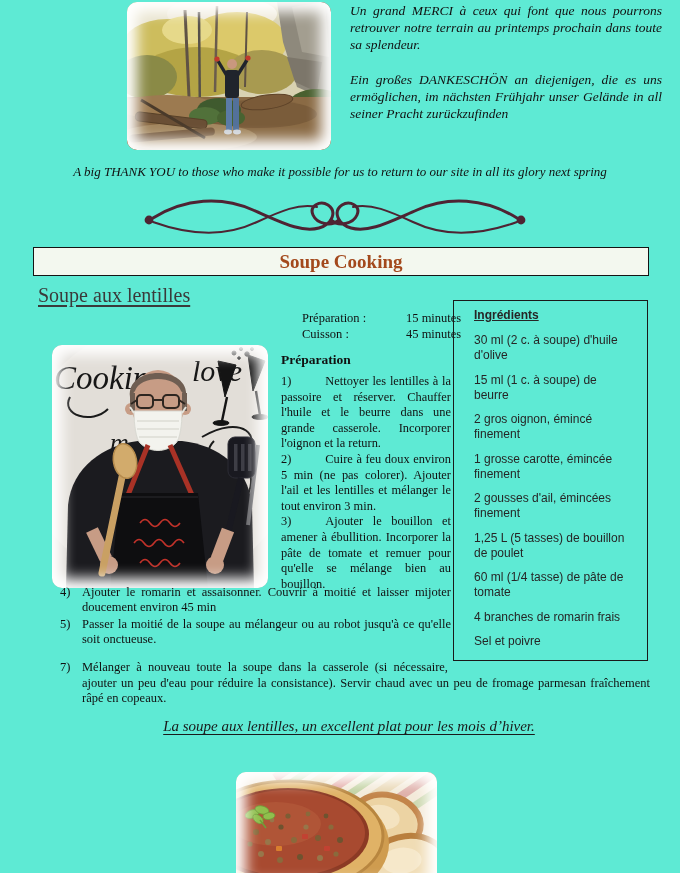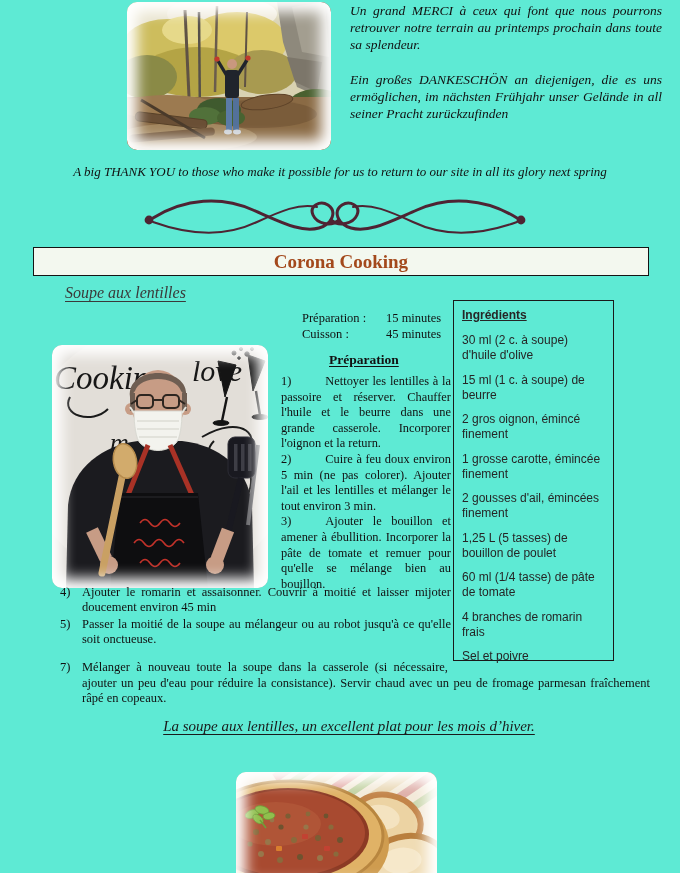--- a/index.html
+++ b/index.html
@@ -15,49 +15,49 @@
 
   
   .flourish{left:140px;top:190px;}
 
   
   .banner{left:33px;top:247px;width:614px;height:27px;background:#f3f8ef;
           border:1.5px solid #141414;display:flex;align-items:center;justify-content:center;}
   .banner .t{font-weight:bold;font-size:19px;color:#a3491c;}
 
   
-  .rtitle{left:38px;top:284px;font-style:italic;font-size:16px;color:#3a3a3a;
-          text-decoration:underline;text-underline-offset:3px;margin-left:27px;}
+  .rtitle{left:38px;top:284px;font-size:20px;color:#3a3a3a;
+          text-decoration:underline;text-underline-offset:3px;}
 
   
   .times{left:302px;top:310px;font-size:12.5px;line-height:16px;}
-  .times .row{display:flex;}
+  .times .row{display:flex;gap:20px;}
   .times .lab{width:84px;}
 
   .prep-h{left:281px;top:352px;font-weight:bold;font-size:13.5px;
-          text-decoration:underline;text-underline-offset:2px;margin-left:48px;}
+          text-underline-offset:2px;}
 
   
   .steps-col{left:281px;top:374px;width:170px;font-size:12.4px;line-height:15.6px;
              text-align:justify;}
   .steps-col p{margin:0;}
   .sgap{display:inline-block;width:34px;}
 
   
   .steps-wide{left:60px;top:585px;width:391px;font-size:12.5px;line-height:15.4px;}
   .hstep{position:relative;padding-left:22px;text-align:justify;margin-bottom:1px;}
   .hnum{position:absolute;left:0;top:0;}
   .step7{left:58px;top:660px;width:592px;font-size:12.5px;line-height:15.6px;position:absolute;}
   .step7 .hnum{left:2px;}
   .step7 .htxt7{margin-left:24px;text-align:justify;}
   .intrude{float:right;width:202px;height:10px;}
 
   
-  .ingbox{left:453px;top:300px;width:161px;height:361px;border:1.5px solid #1a1a1a;
-          box-sizing:border-box;padding:7px 8px;font-family:"Liberation Sans",sans-serif;
+  .ingbox{left:453px;top:300px;width:195px;height:361px;border:1.5px solid #1a1a1a;
+          box-sizing:border-box;padding:7px 20px;font-family:"Liberation Sans",sans-serif;
           font-size:12px;line-height:15px;color:#262626;}
   .ingbox .h{font-weight:bold;text-decoration:underline;margin-bottom:10px;}
   .ingbox .ing{margin-bottom:9.5px;}
 
   
   .caption{left:0;top:718px;width:680px;text-align:center;font-style:italic;font-size:15px;
            color:#1a1a1a;padding-left:9px;}
   .caption span{text-decoration:underline;text-underline-offset:3px;}
 
   
@@ -143,21 +143,21 @@
       <g id="halfL">
         <circle cx="9" cy="30" r="4.4" fill="#4e2433" stroke="none"></circle>
         <path d="M 13 28 C 45 8, 82 6, 113 20 C 141 32, 161 43, 179 38 C 193 34, 197 21, 188 15 C 180 10, 169 16, 173 25 C 177 34, 191 37, 199 30" stroke-width="3"></path>
         <path d="M 13 32 C 52 46, 88 46, 117 32 C 141 21, 159 13, 177 17" stroke-width="2"></path>
       </g>
       <use href="#halfL" transform="translate(390,0) scale(-1,1)"></use>
     </g>
   </svg>
 
   <div class="abs banner">
-    <span class="t">Corona Cooking</span>
+    <span class="t">Soupe Cooking</span>
   </div>
 
   <div class="abs rtitle">Soupe aux lentilles</div>
 
   <div class="abs times">
     <div class="row">
       <span class="lab">Préparation :</span>
       <span>15 minutes</span>
     </div>
     <div class="row">

